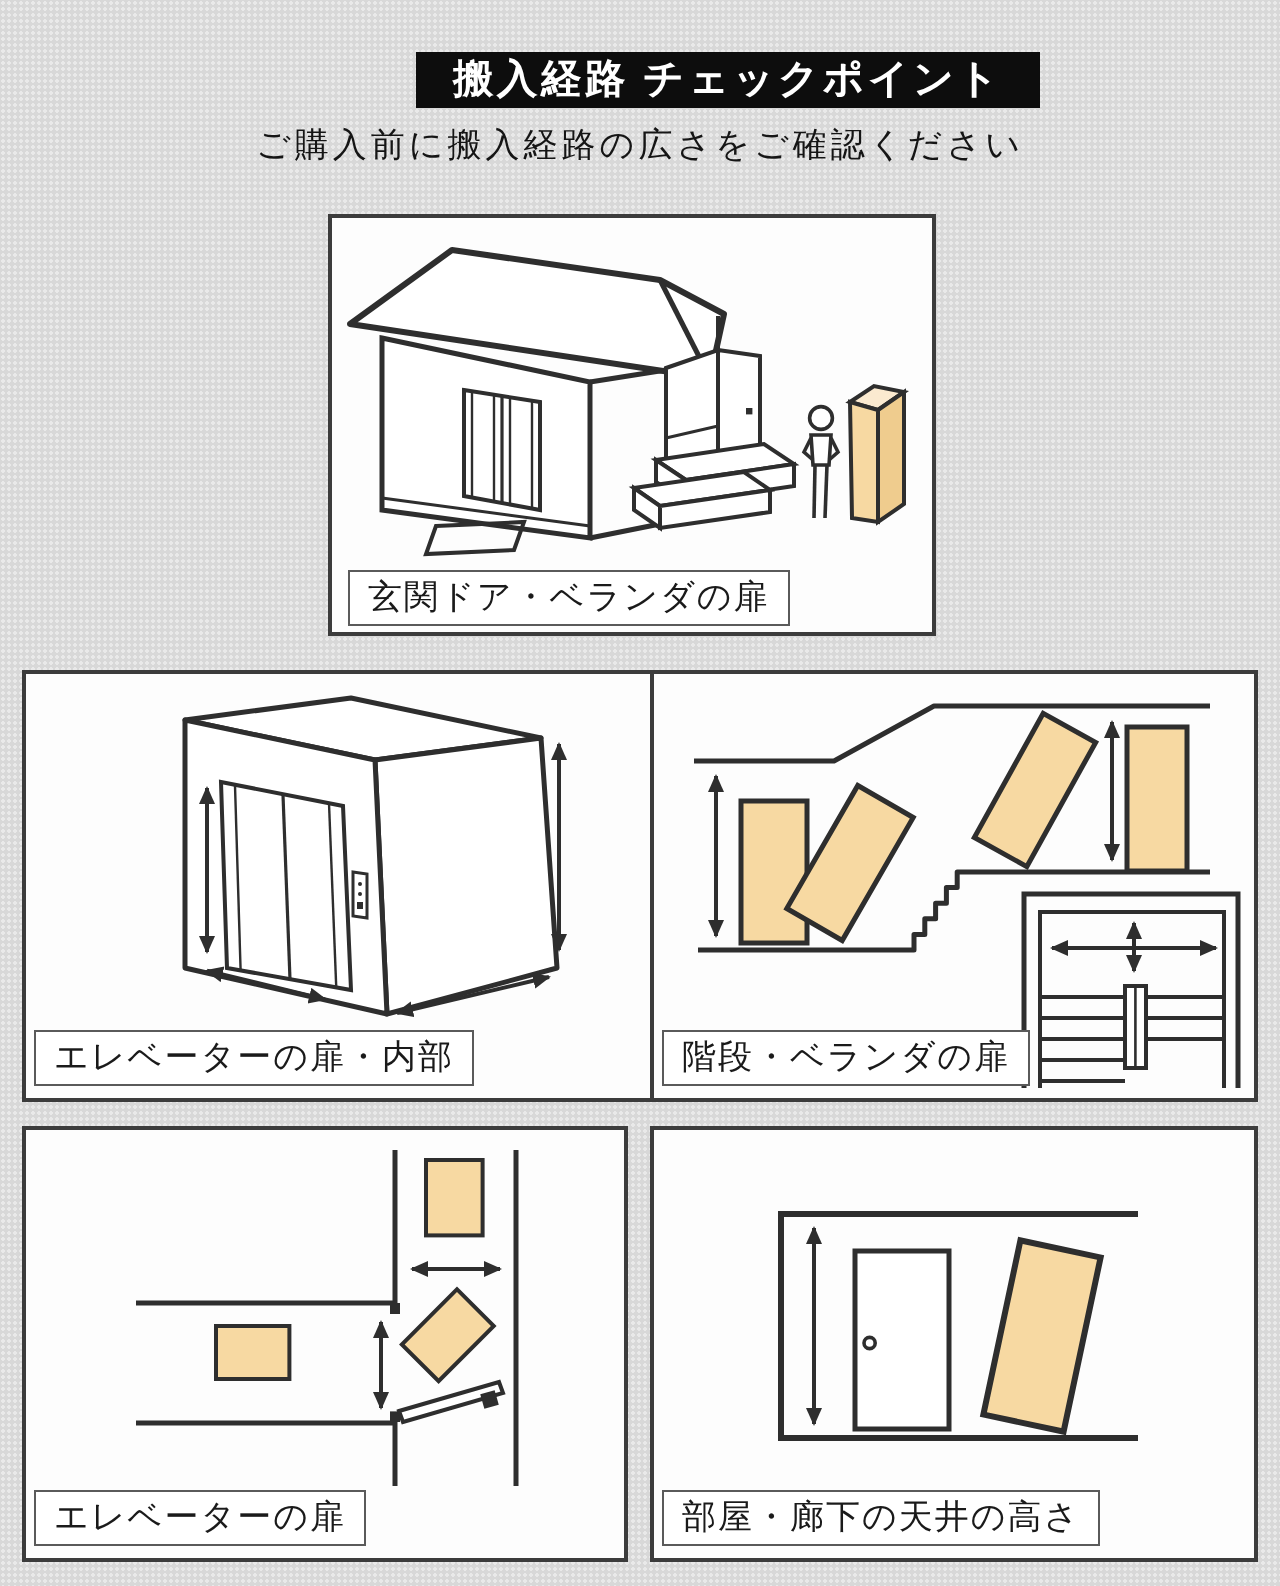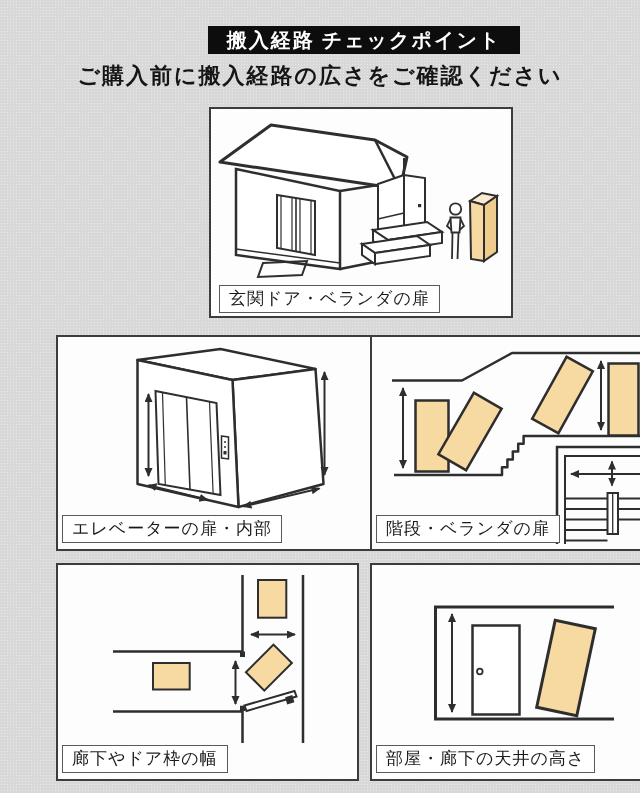--- a/index.html
+++ b/index.html
@@ -19,23 +19,23 @@
 body{width:640px;height:793px;overflow:hidden;
   font-family:"Liberation Serif","DejaVu Serif",serif;}
 .canvas{position:relative;width:640px;height:793px;
   background-color:var(--background);
   background-image:radial-gradient(#e9e9e9 0.8px, rgba(0,0,0,0) 0.9px);
   background-size:3px 3px;}
 .banner{position:absolute;left:164px;top:26px;width:312px;height:28px;
   background:var(--title-bg);color:var(--title-text);
   font-size:20px;line-height:28px;text-align:center;letter-spacing:2px;font-weight:bold;margin-left:44px;}
 .subtitle{position:absolute;left:0;top:61px;width:640px;text-align:center;
-  font-size:22px;letter-spacing:2px;color:var(--text);font-weight:bold;}
+  font-size:17px;letter-spacing:2px;color:var(--text);font-weight:normal;}
 .panel{position:absolute;box-sizing:border-box;background:var(--panel-bg);
-  border:2px solid var(--panel-border);margin-left:45px;}
+  border:2px solid var(--panel-border);}
 #panel-house{left:164px;top:107px;width:304px;height:211px;}
 #panel-elevator{left:11px;top:335px;width:344px;height:216px;}
 #panel-stairs{left:325px;top:335px;width:304px;height:216px;}
 #panel-hallway{left:11px;top:563px;width:303px;height:218px;}
 #panel-ceiling{left:325px;top:563px;width:304px;height:218px;padding-left:48px;}
 .panel svg{position:absolute;left:0;top:0;width:100%;height:100%;}
 .panel-label{position:absolute;left:4px;bottom:6px;background:#fff;
   border:1px solid var(--label-border);padding:2px 9px 3px;
   font-size:17px;letter-spacing:1px;color:#1a1a1a;white-space:nowrap;line-height:1.25;}
 #panel-house .panel-label{left:8px;bottom:3px;}
@@ -195,21 +195,21 @@
       <rect class="tan" stroke-width="2" x="200" y="15" width="28.3" height="37.7"></rect>
       <rect class="tan" stroke-width="2" x="197.9" y="83.1" width="26" height="39" transform="rotate(45 210.9 102.6)"></rect>
       <rect class="tan" stroke-width="2" x="95" y="98" width="36.7" height="26.5"></rect>
 
       <line class="arrow" marker-start="url(#ah-hw)" marker-end="url(#ah-hw)" x1="193" y1="69.5" x2="237" y2="69.5"></line>
       <line class="arrow" marker-start="url(#ah-hw)" marker-end="url(#ah-hw)" x1="177.5" y1="96" x2="177.5" y2="139"></line>
 
       <polygon class="fw" stroke-width="2" points="186.5,140.5 236.5,126 238.5,131.5 188.5,146"></polygon>
       <rect class="fl" x="228" y="131" width="7.5" height="7.5" transform="rotate(-16 231.75 134.75)"></rect>
     </svg>
-    <div class="panel-label">廊下やドア枠の幅</div>
+    <div class="panel-label">エレベーターの扉</div>
   </div>
 
   <div class="panel" id="panel-ceiling">
     <svg viewBox="0 0 300 214">
       <defs>
         <marker id="ah-ce" markerWidth="12" markerHeight="10" refX="8" refY="4" orient="auto-start-reverse" markerUnits="userSpaceOnUse">
           <path class="ah" d="M0,0 L9,4 L0,8 Z"></path>
         </marker>
       </defs>
       <polyline class="nf" stroke-width="3" stroke-linejoin="miter" points="242,42 63.5,42 63.5,154 242,154"></polyline>

